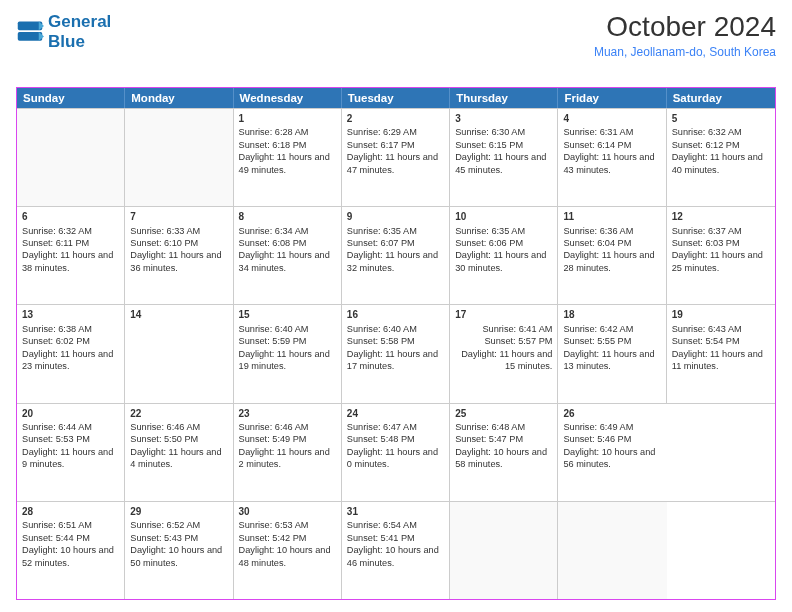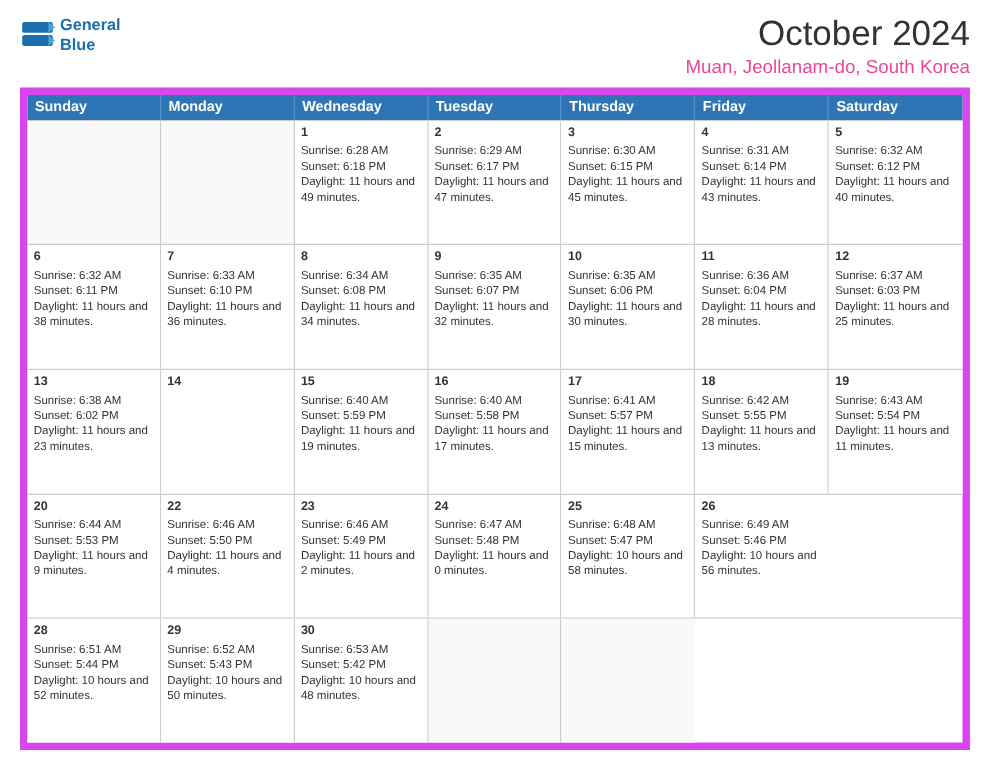--- a/index.html
+++ b/index.html
@@ -22,50 +22,51 @@
       justify-content: space-between;
       align-items: flex-start;
       margin-bottom: 8px;
     }
     .logo {
       display: flex;
       align-items: center;
       gap: 4px;
     }
     .logo-text {
-      font-size: 13px;
+      font-size: 17px;
       font-weight: bold;
       color: #333;
       line-height: 1.2;
     }
     .logo-blue { color: #1a6faf; }
     .logo-icon {
       width: 28px;
       height: 28px;
     }
     .title-block {
       text-align: right;
     }
     .main-title {
       font-size: 28px;
       font-weight: normal;
       color: #333;
       line-height: 1.1;
       text-align: right;
     }
     .subtitle {
-      font-size: 15px;
-      color: #ec4899;
+      font-size: 12px;
+      color: #3b82f6;
       margin-top: 2px;
     }
     .calendar {
       flex: 1;
       display: flex;
       flex-direction: column;
-      border: 6px solid #d946ef;
+      border: 1px solid #d946ef;
+      margin-top: 20px;
     }
     .cal-header-row {
       display: grid;
       grid-template-columns: repeat(7, 1fr);
       background: #2e75b6;
     }
     .cal-header-cell {
       color: #fff;
       font-size: 11.5px;
       font-weight: bold;
@@ -235,21 +236,21 @@
 Daylight: 11 hours and 19 minutes.</div>
           </div>
           <div class="cal-cell">
             <span class="cell-date">16</span>
             <div class="cell-info" style="white-space: pre-line;">Sunrise: 6:40 AM
 Sunset: 5:58 PM
 Daylight: 11 hours and 17 minutes.</div>
           </div>
           <div class="cal-cell">
             <span class="cell-date">17</span>
-            <div class="cell-info" style="white-space: pre-line;">Sunrise: 6:41 AM
+            <div class="cell-info" style="white-space: pre-line; text-align: right;">Sunrise: 6:41 AM
 Sunset: 5:57 PM
 Daylight: 11 hours and 15 minutes.</div>
           </div>
           <div class="cal-cell">
             <span class="cell-date">18</span>
             <div class="cell-info" style="white-space: pre-line;">Sunrise: 6:42 AM
 Sunset: 5:55 PM
 Daylight: 11 hours and 13 minutes.</div>
           </div>
           <div class="cal-cell">
@@ -308,19 +309,25 @@
             <span class="cell-date">29</span>
             <div class="cell-info" style="white-space: pre-line;">Sunrise: 6:52 AM
 Sunset: 5:43 PM
 Daylight: 10 hours and 50 minutes.</div>
           </div>
           <div class="cal-cell">
             <span class="cell-date">30</span>
             <div class="cell-info" style="white-space: pre-line;">Sunrise: 6:53 AM
 Sunset: 5:42 PM
 Daylight: 10 hours and 48 minutes.</div>
+          </div>
+          <div class="cal-cell">
+            <span class="cell-date">31</span>
+            <div class="cell-info" style="white-space: pre-line;">Sunrise: 6:54 AM
+Sunset: 5:41 PM
+Daylight: 10 hours and 46 minutes.</div>
           </div>
           <div class="cal-cell empty"></div>
           <div class="cal-cell empty"></div>
         </div>
       </div>
   </div>
 </div>
 
 </body></html>

